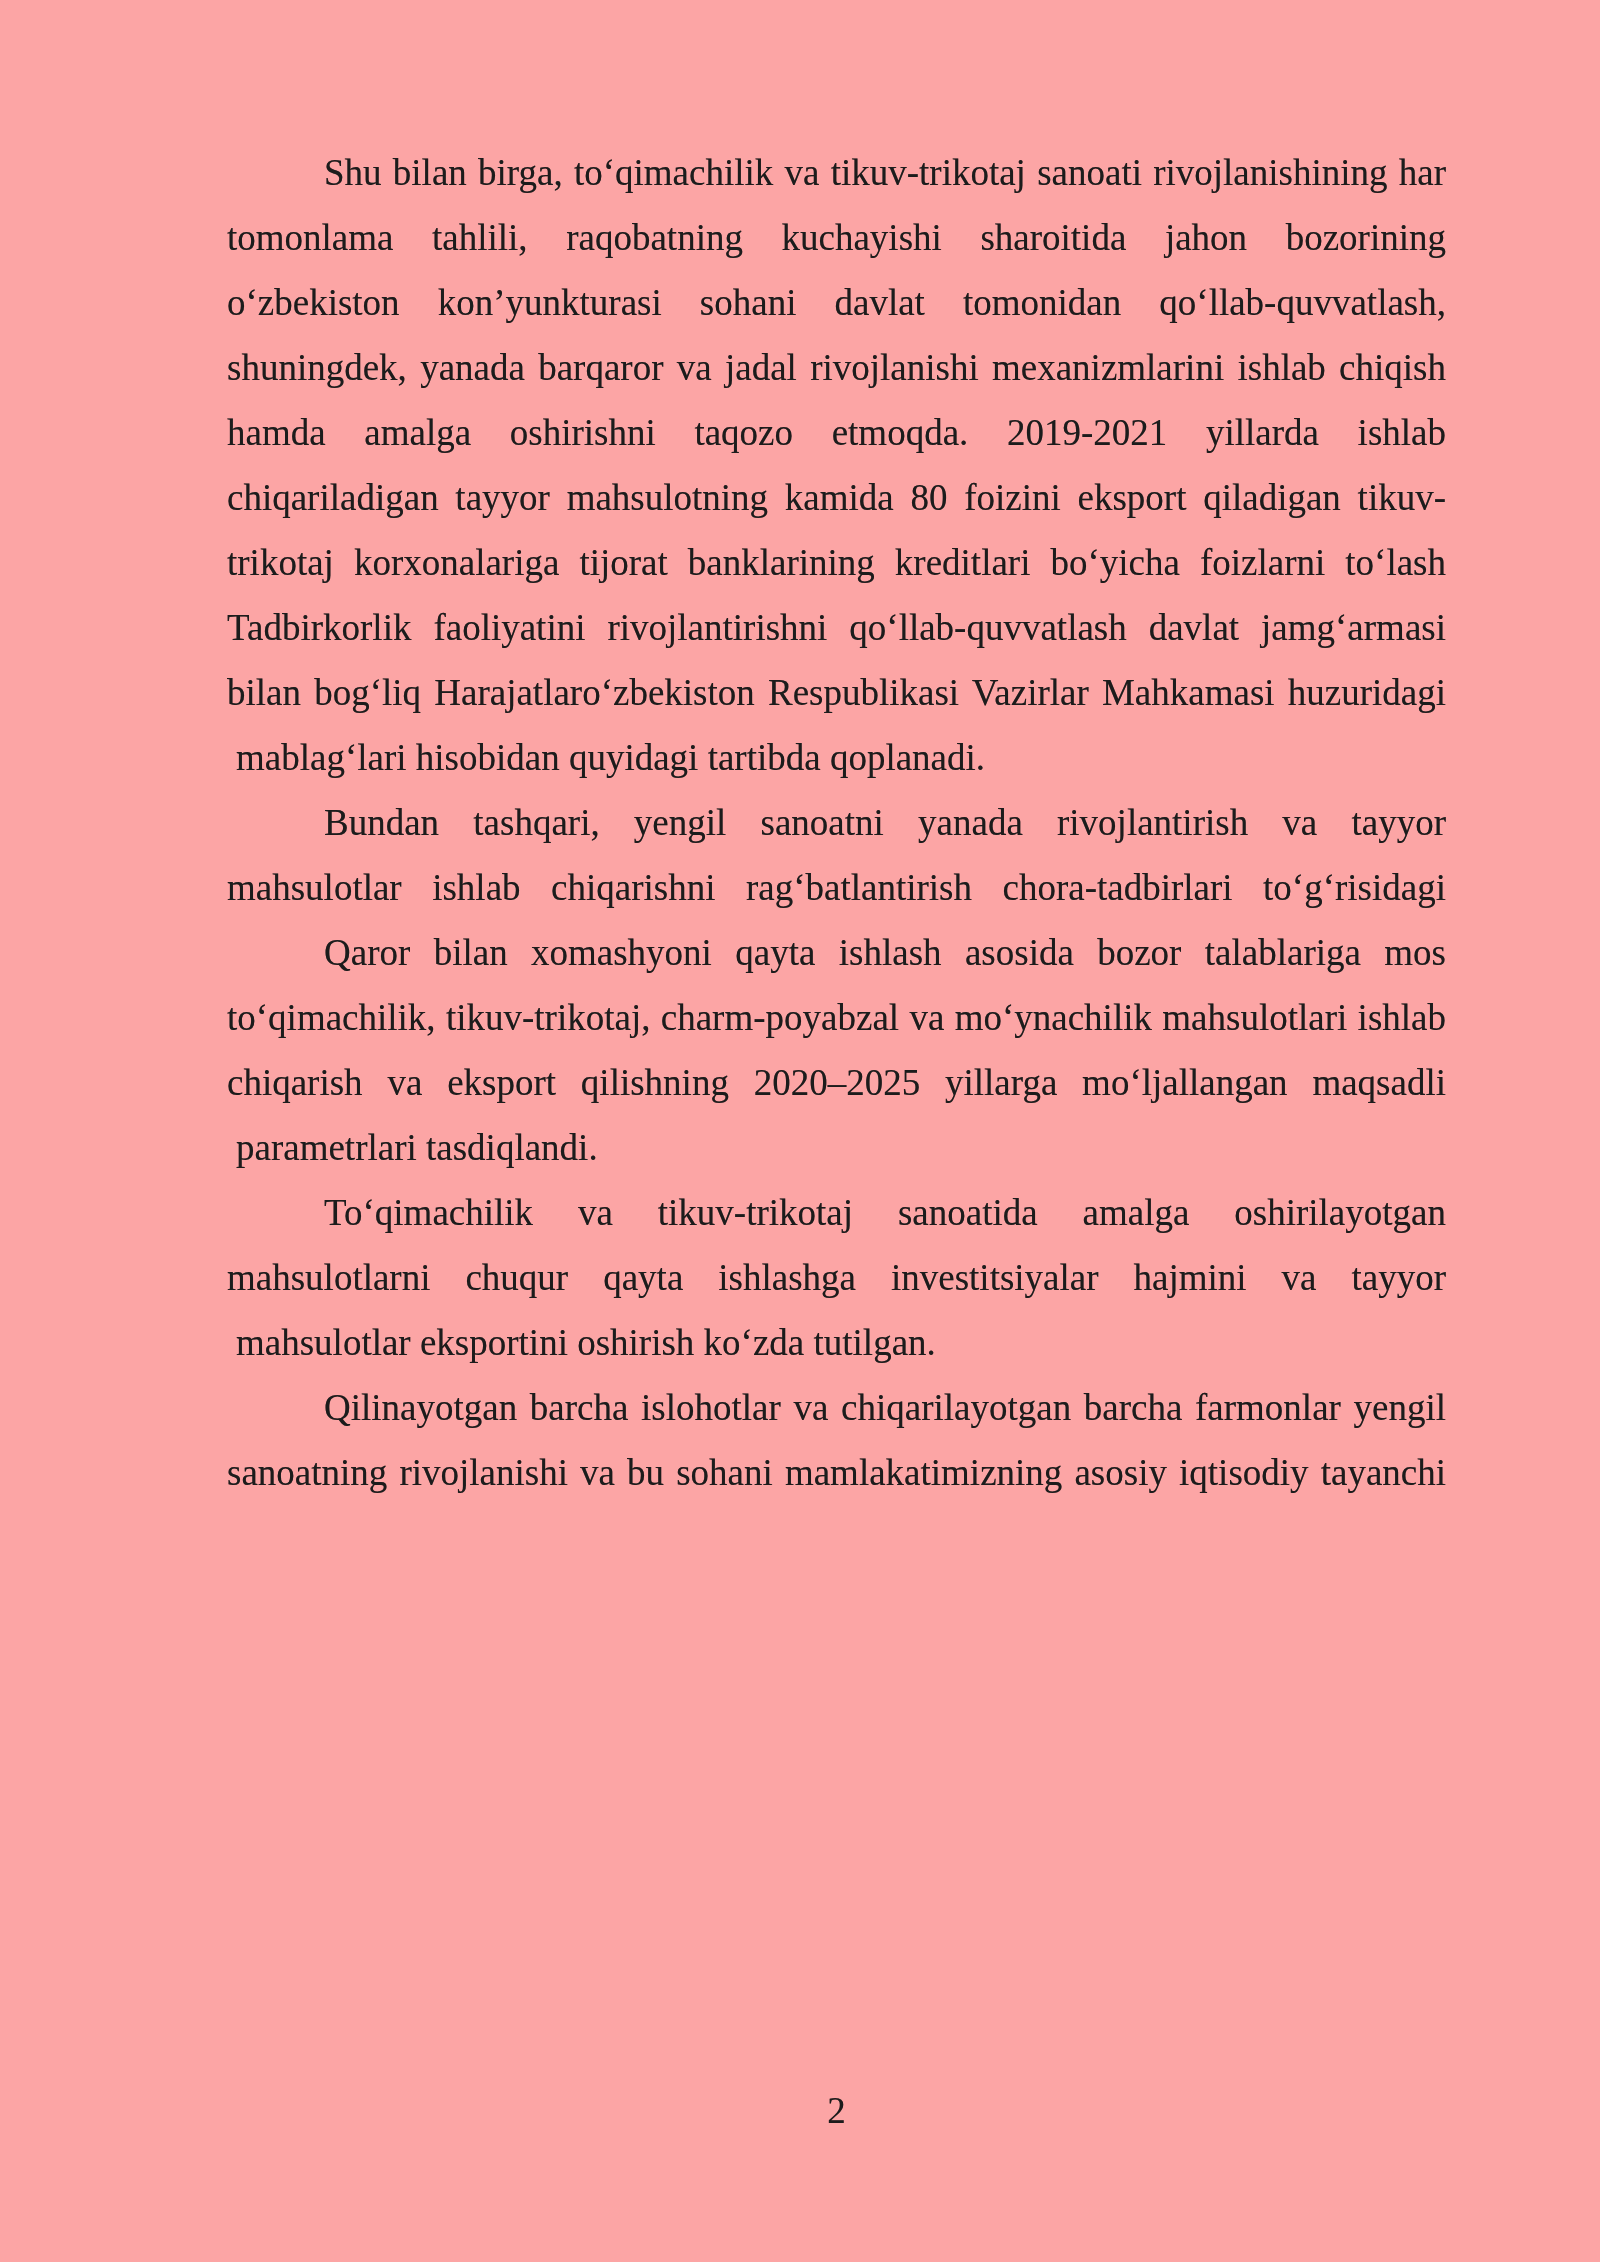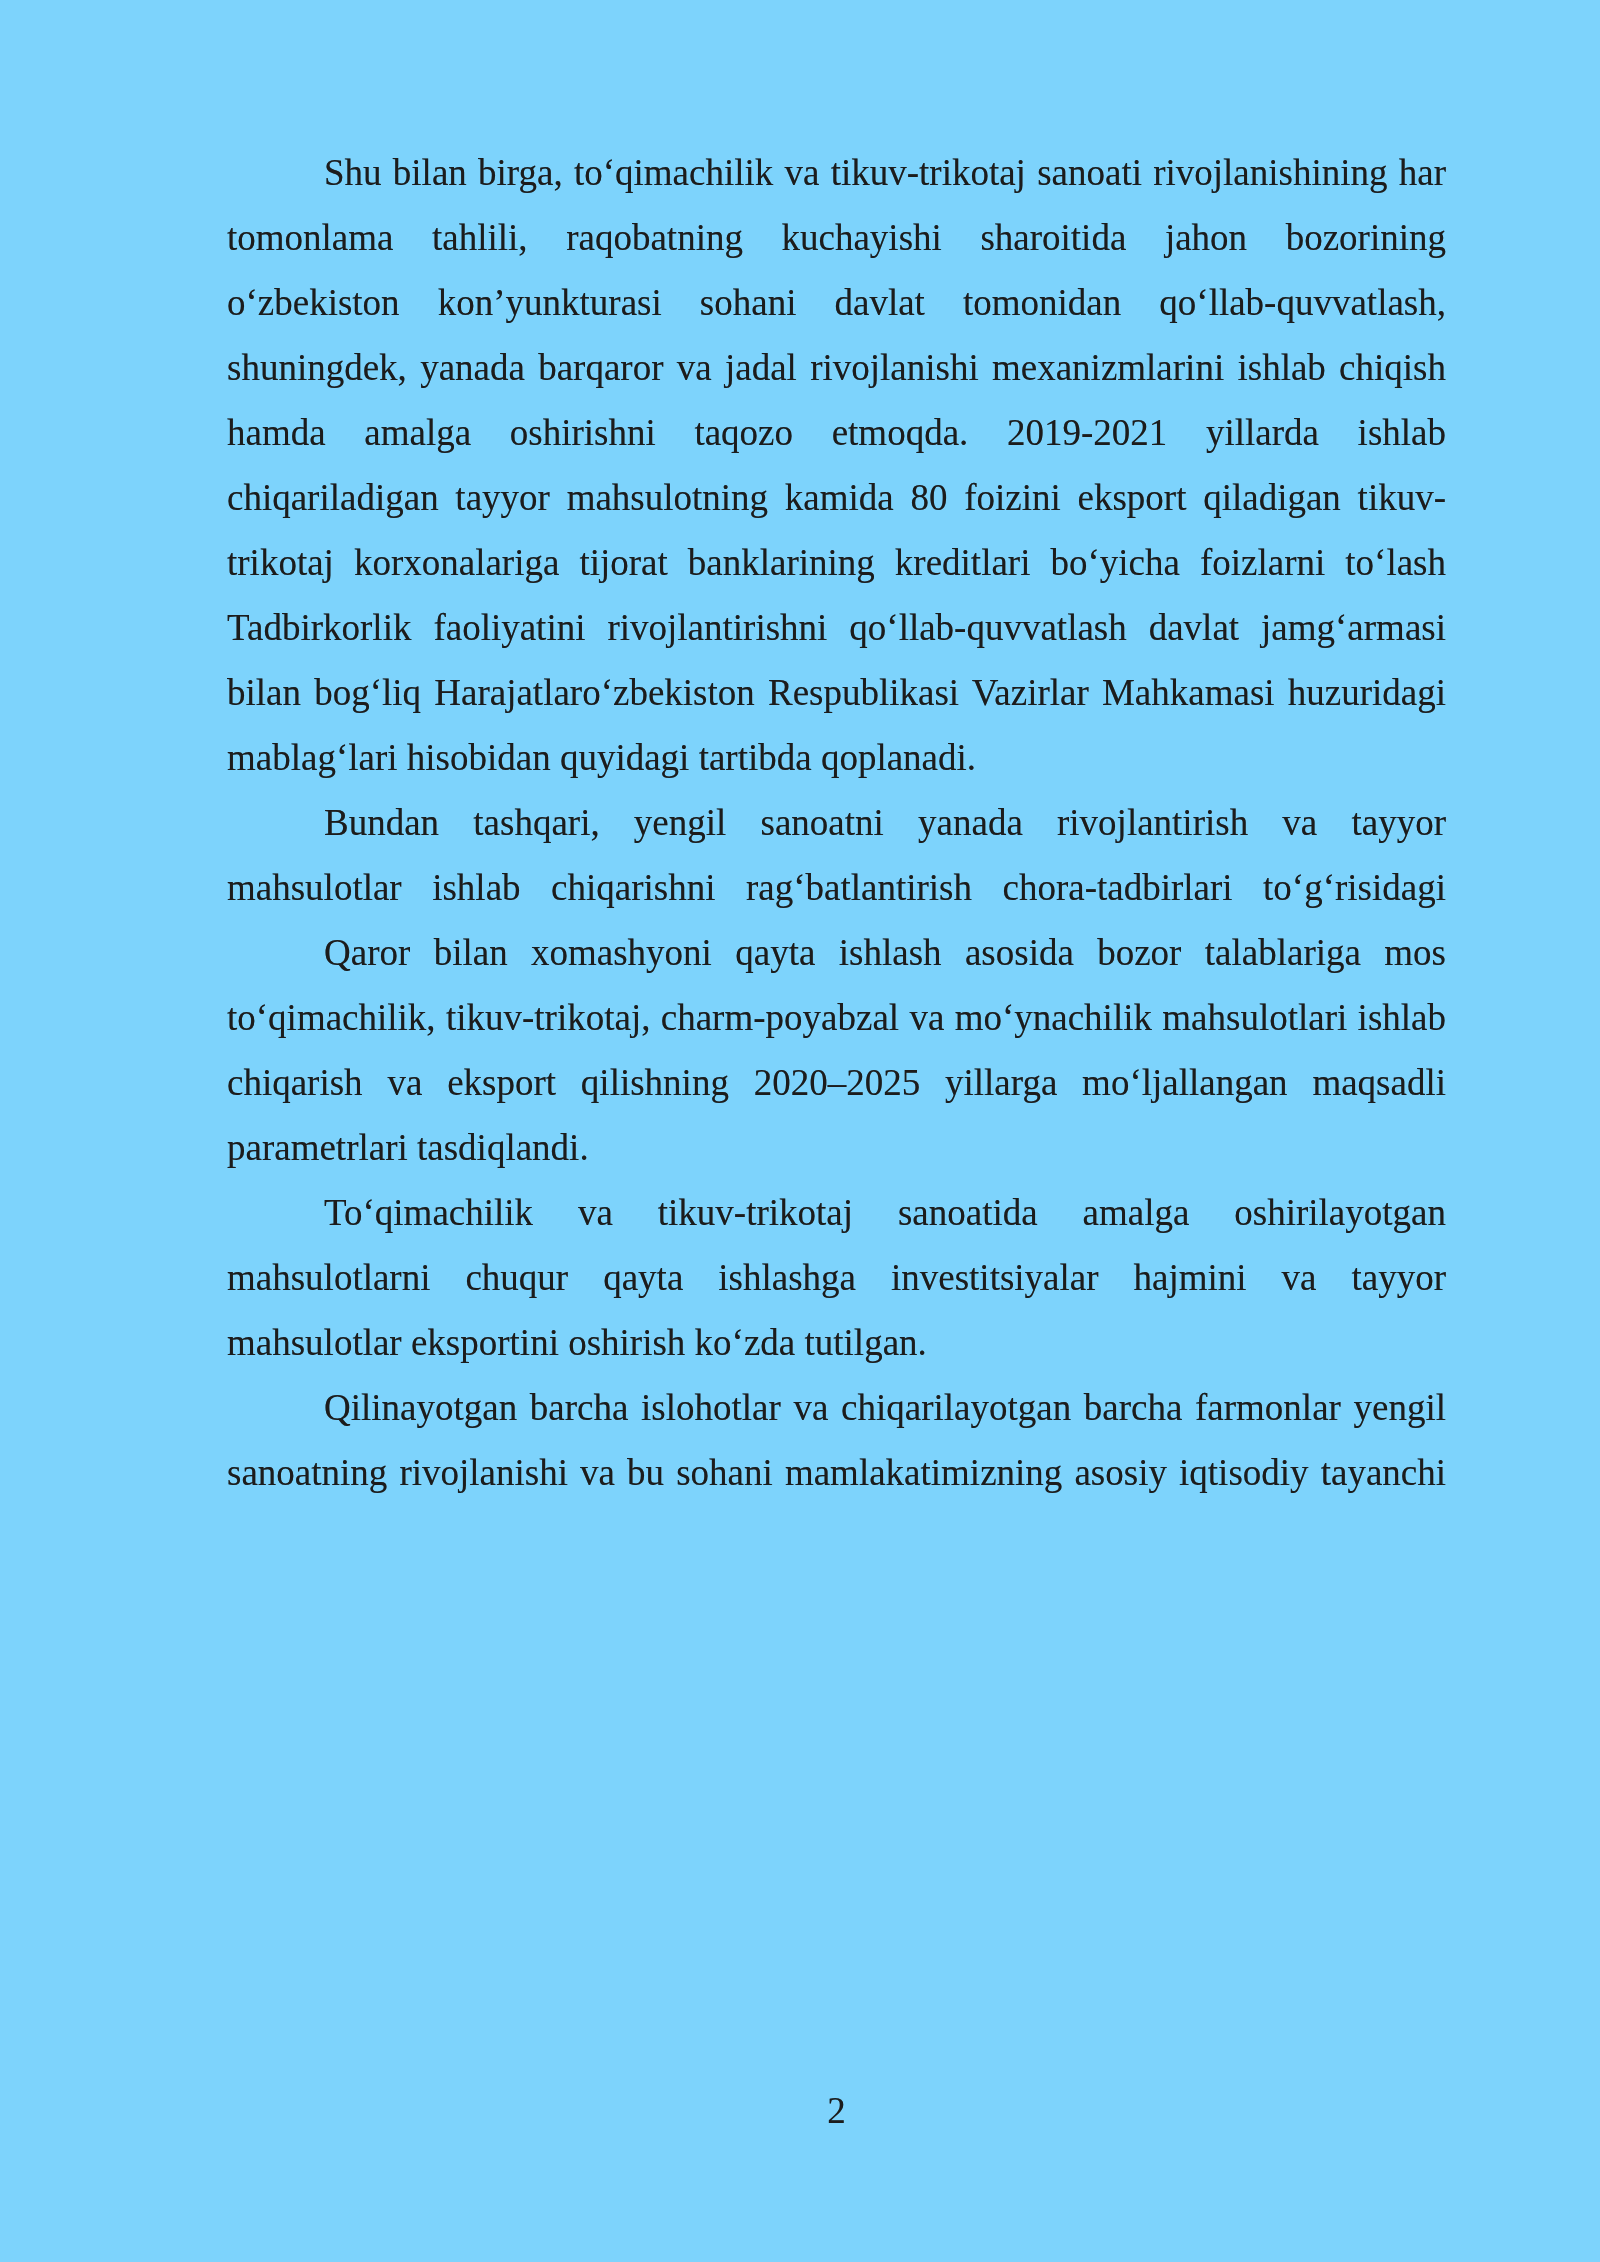--- a/index.html
+++ b/index.html
@@ -4,21 +4,21 @@
 <style>
   html, body {
     margin: 0;
     padding: 0;
     background: #ffffff;
   }
   .page {
     position: relative;
     width: 1600px;
     height: 2262px;
-    background: #7dd3fc;
+    background: #fca5a5;
     font-family: "Liberation Serif", "DejaVu Serif", serif;
     color: #1c1c1c;
     overflow: hidden;
   }
   .text-block {
     position: absolute;
     left: 227px;
     top: 140px;
     width: 1219px;
     font-size: 37px;
@@ -35,20 +35,21 @@
     text-justify: inter-word;
     height: 65px;
     overflow: hidden;
     white-space: normal;
   }
   .line.first {
     text-indent: 97px;
   }
   .line.last {
     text-align-last: left;
+    margin-left: 9px;
   }
   .page-footer {
     position: absolute;
     left: 227px;
     top: 2078px;
     width: 1219px;
     font-size: 37px;
     line-height: 65px;
     text-align: center;
     text-shadow: 0 0 0.5px rgba(20,20,20,0.45);

